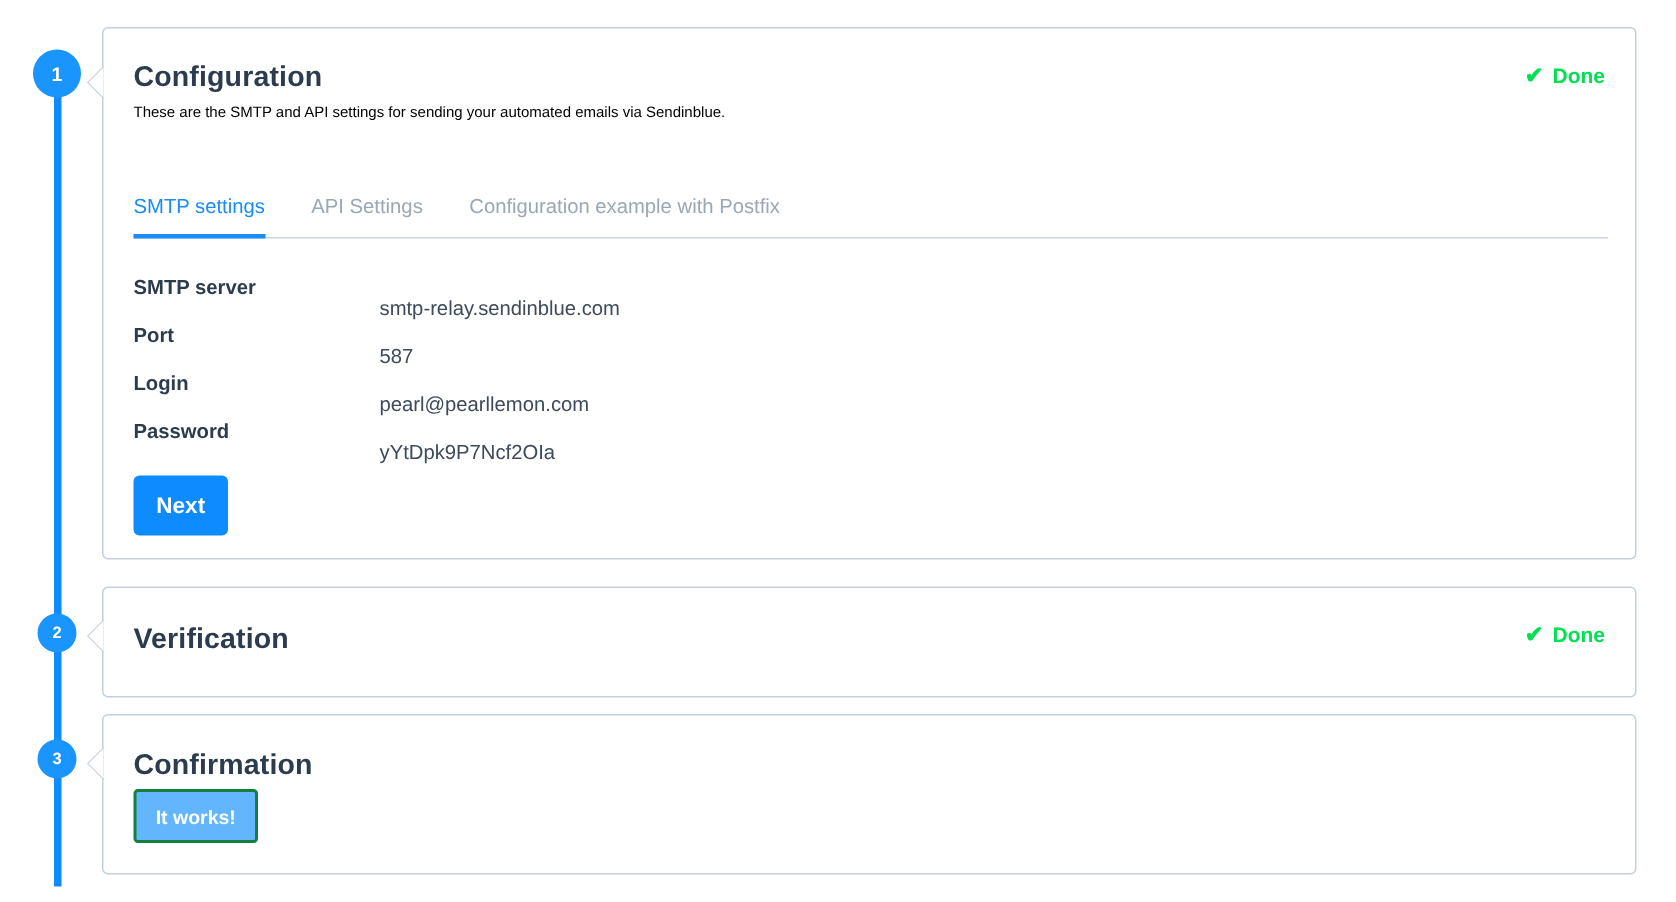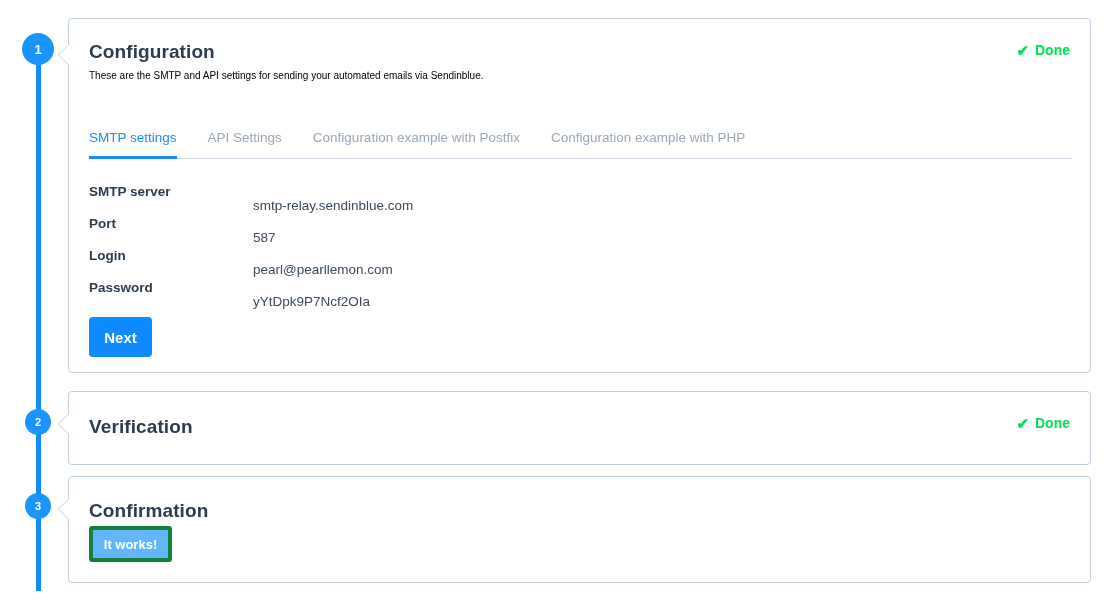--- a/index.html
+++ b/index.html
@@ -173,21 +173,21 @@
   #card-confirmation { left: 68px; top: 476px; width: 1023px; height: 107px; }
 
   .btn-itworks {
     position: absolute;
     left: 20px;
     top: 49px;
     width: 83px;
     height: 36px;
     background: #63b6fb;
     color: #ffffff;
-    border: 4px solid #15803d;
+    border: 2px solid #15803d;
     border-radius: 3px;
     font-family: "Liberation Sans", sans-serif;
     font-size: 13px;
     font-weight: 700;
     cursor: pointer;
   }
 </style>
 </head>
 <body>
 
@@ -214,21 +214,20 @@
 
     <div class="done-badge" style="right:20px; top:23px;">
       <span class="check">✔</span>
       <span>Done</span>
     </div>
 
     <div class="tabs">
       <div class="tab active">SMTP settings</div>
       <div class="tab">API Settings</div>
       <div class="tab">Configuration example with Postfix</div>
-      <div class="tab">Configuration example with PHP</div>
     </div>
 
     <div class="rows">
       <div class="row">
         <div class="k">SMTP server</div>
         <div class="v">smtp-relay.sendinblue.com</div>
       </div>
       <div class="row">
         <div class="k">Port</div>
         <div class="v">587</div>

